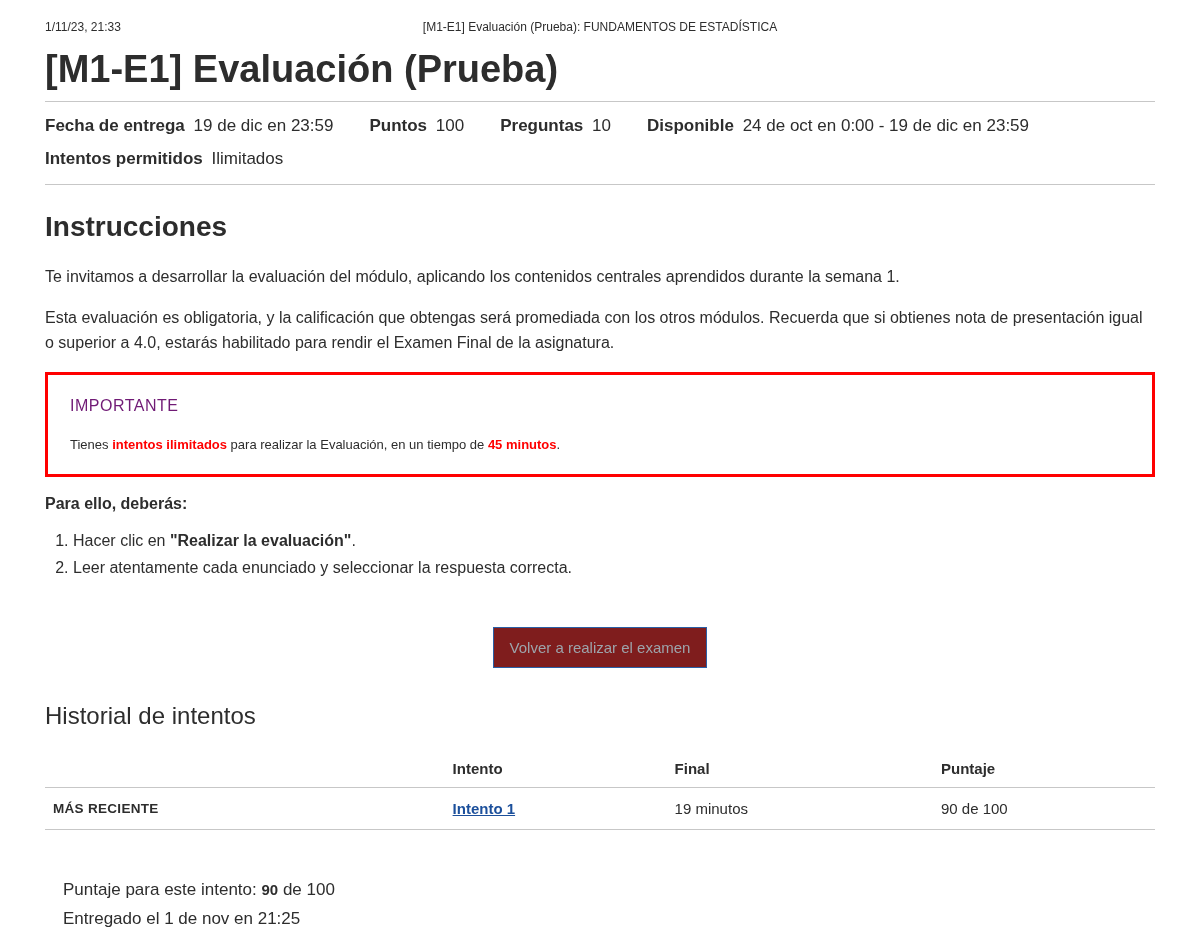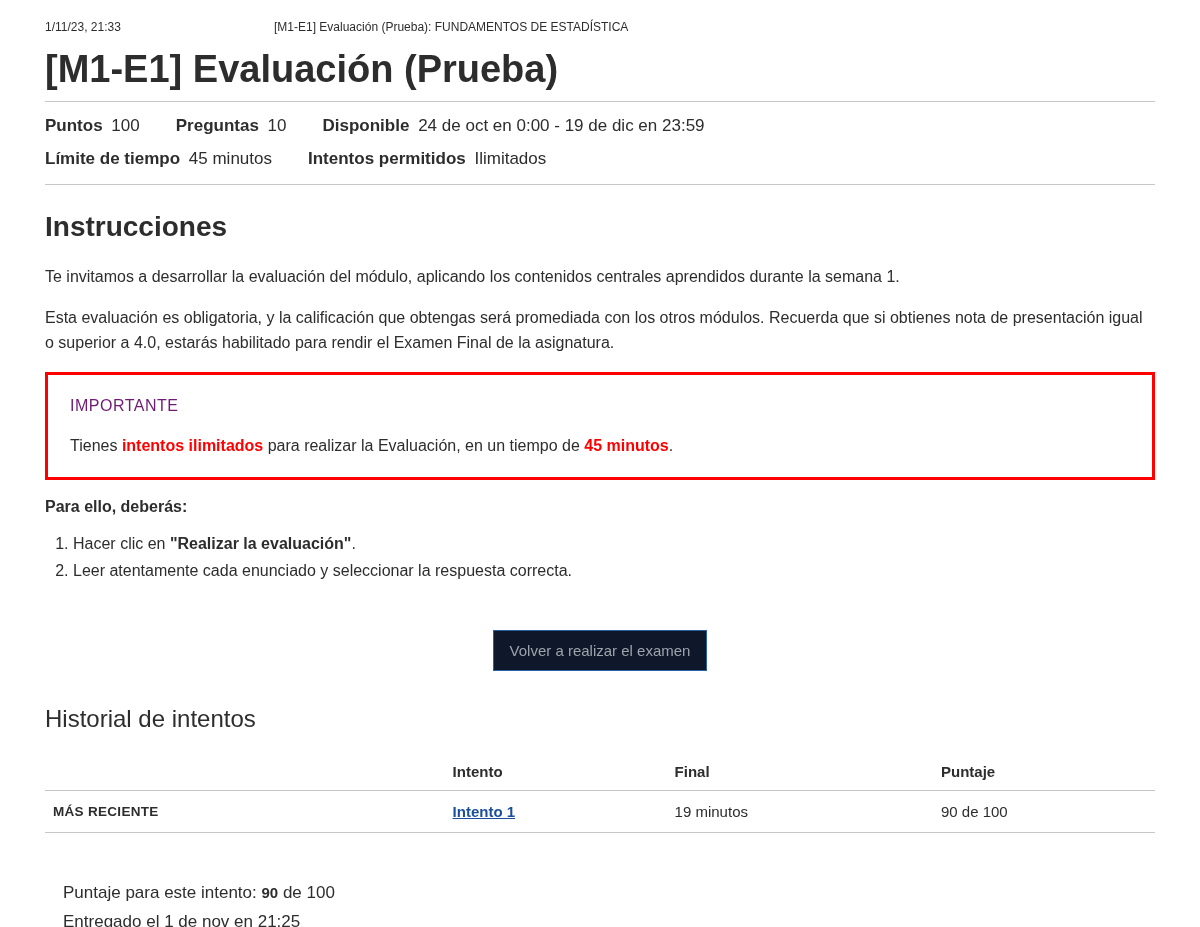--- a/index.html
+++ b/index.html
@@ -18,21 +18,21 @@
     .print-header {
       display: flex;
       justify-content: space-between;
       font-size: 12px;
       color: #2d2d2d;
       margin-bottom: 14px;
       gap: 29px;
     }
     .print-header .center {
       flex: 1;
-      text-align: left;
+      text-align: center;
     }
     .print-header .left {
       width: 200px;
       text-align: left;
     }
     .print-header .right {
       width: 200px;
     }
     h1.page-title {
       font-size: 38px;
@@ -70,42 +70,42 @@
       border: 3px solid #ff0000;
       padding: 22px 18px 22px 22px;
       margin: 10px 0 18px 0;
     }
     .important-heading {
       color: #701a75;
       font-size: 16px;
       letter-spacing: 0.5px;
       margin-bottom: 22px;
     }
-    .important-text { font-size: 16px; }
+    .important-text { font-size: 13px; }
     .red { color: #ff0000; font-weight: 700; }
     .bold { font-weight: 700; }
     .subhead {
       font-weight: 700;
       font-size: 16px;
       margin: 18px 0 14px 0;
     }
     ol.steps {
       margin-left: 28px;
       font-size: 16px;
       line-height: 1.7;
     }
     .retake-wrap {
       text-align: center;
       margin: 46px 0 34px 0;
     }
     .retake-btn {
       display: inline-block;
       border: 1px solid #2a5fa5;
       color: #9da4ab;
-      background: #0f172a;
+      background: #7f1d1d;
       padding: 11px 16px;
       font-size: 15px;
       cursor: pointer;
     }
     h2.history-title {
       font-size: 24px;
       font-weight: 400;
       margin: 20px 0 20px 0;
       color: #2d2d2d;
     }
@@ -150,37 +150,37 @@
   <div class="left">1/11/23, 21:33</div>
   <div class="center">[M1-E1] Evaluación (Prueba): FUNDAMENTOS DE ESTADÍSTICA</div>
   <div class="right"></div>
 </div>
 
 <h1 class="page-title">[M1-E1] Evaluación (Prueba)</h1>
 
 <div class="meta-block">
   <div class="meta-row">
     <span>
+      <span class="meta-label">Fecha de entrega</span>
+      <span class="meta-value">19 de dic en 23:59</span>
+    </span>
+    <span>
       <span class="meta-label">Puntos</span>
       <span class="meta-value">100</span>
     </span>
     <span>
       <span class="meta-label">Preguntas</span>
       <span class="meta-value">10</span>
     </span>
     <span>
       <span class="meta-label">Disponible</span>
       <span class="meta-value">24 de oct en 0:00 - 19 de dic en 23:59</span>
     </span>
   </div>
   <div class="meta-row">
-    <span>
-      <span class="meta-label">Límite de tiempo</span>
-      <span class="meta-value">45 minutos</span>
-    </span>
     <span>
       <span class="meta-label">Intentos permitidos</span>
       <span class="meta-value">Ilimitados</span>
     </span>
   </div>
 </div>
 
 <h2 class="section-title">Instrucciones</h2>
 
 <p class="body-text">Te invitamos a desarrollar la evaluación del módulo, aplicando los contenidos centrales aprendidos durante la semana 1.</p>

